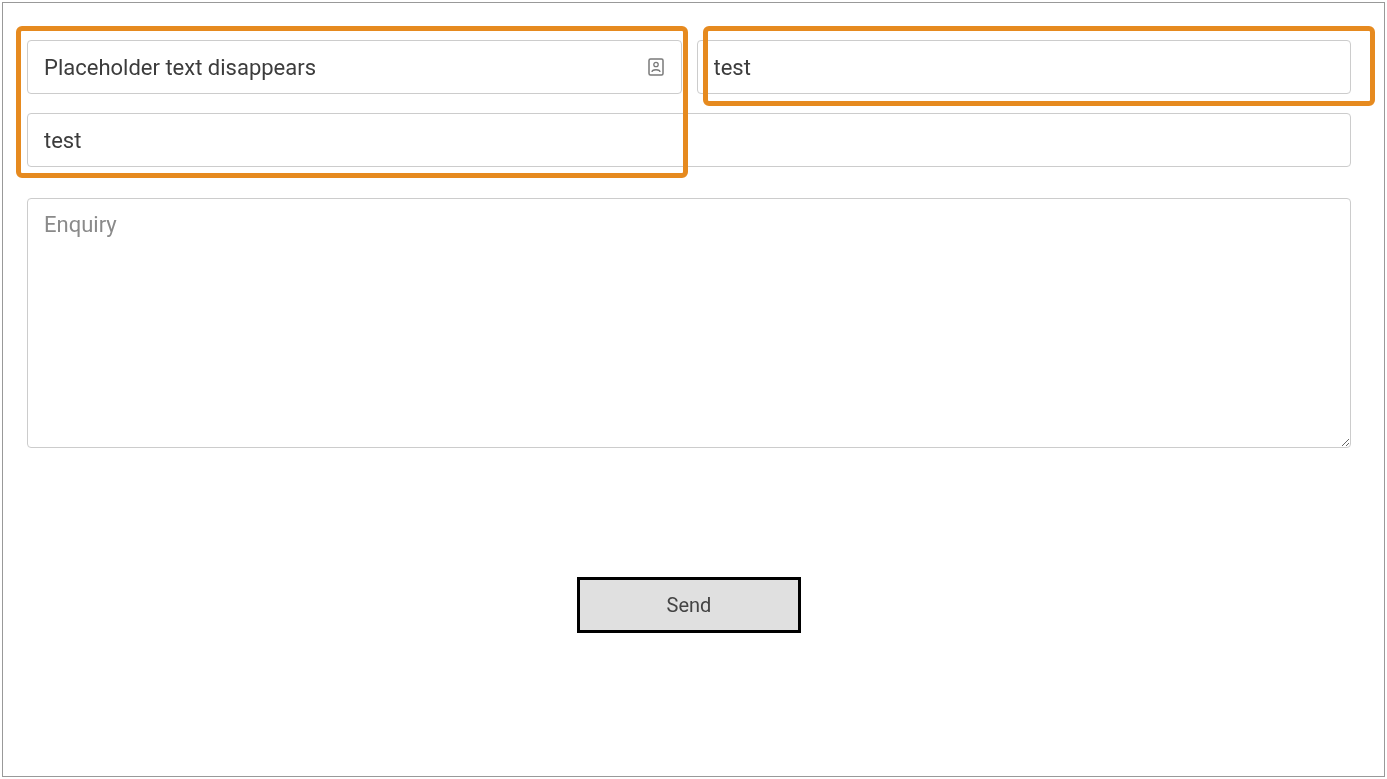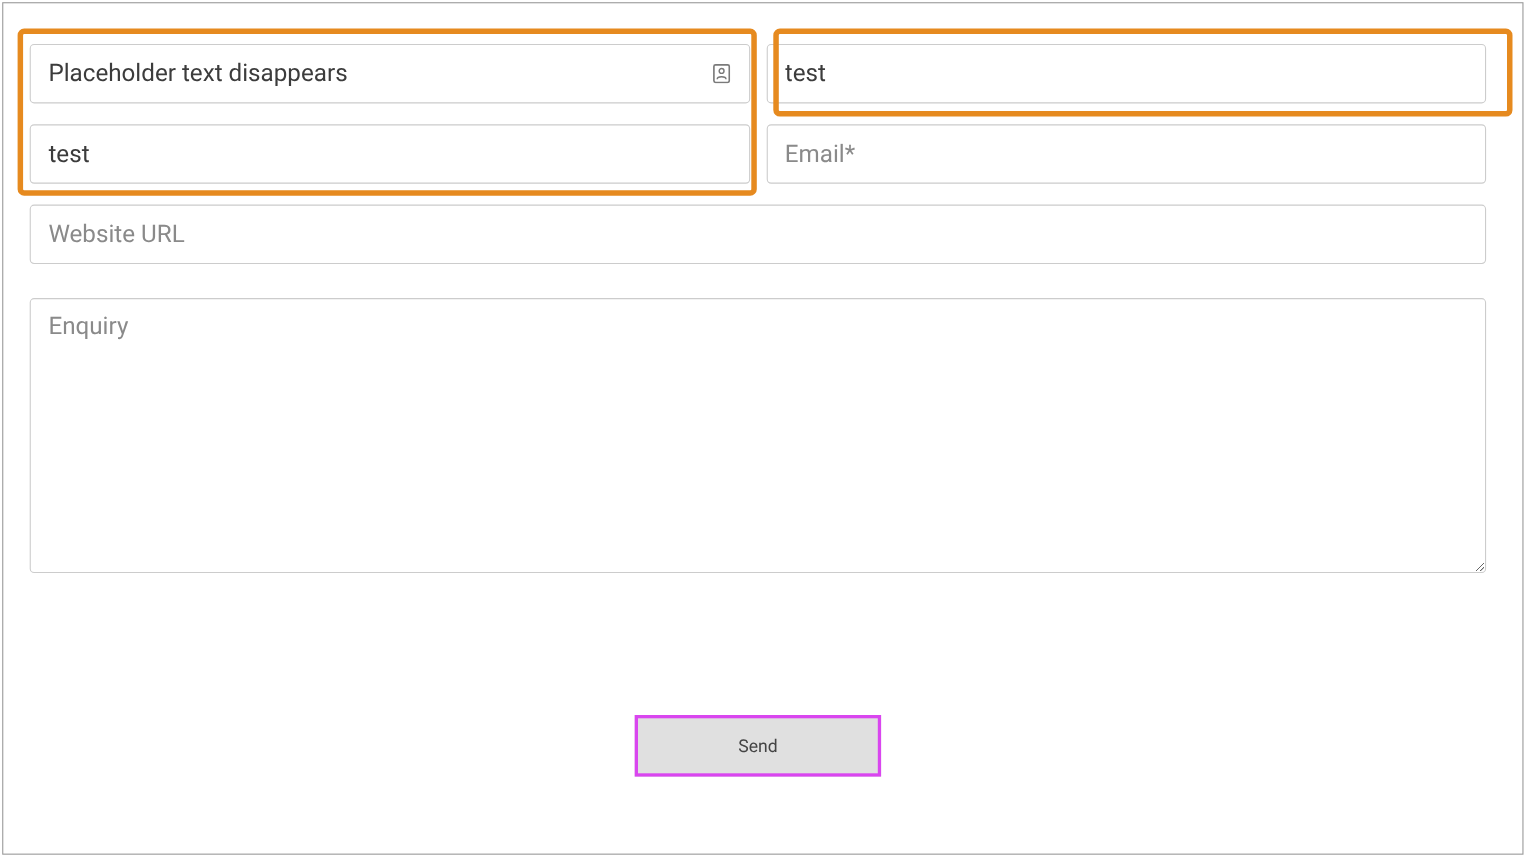--- a/index.html
+++ b/index.html
@@ -74,22 +74,22 @@
   }
   .send-row {
     text-align: center;
     margin-top: 125px;
   }
   .send-btn {
     display: inline-block;
     min-width: 224px;
     height: 56px;
     background: #e0e0e0;
-    border: 3px solid #d946ef;
-    font-size: 16px;
+    border: 3px solid #000000;
+    font-size: 20px;
     color: #444;
     cursor: pointer;
     font-family: inherit;
   }
   
   .highlight {
     position: absolute;
     border: 5px solid #e68a1f;
     border-radius: 6px;
     pointer-events: none;
@@ -129,30 +129,22 @@
         </div>
         <div class="col">
           <input type="text" class="text-input" value="test" style="">
         </div>
       </div>
 
       <div class="row">
         <div class="col">
           <input type="text" class="text-input" value="test" style="">
         </div>
-        <div class="col">
-          <input type="text" class="text-input" placeholder="Email*" style="">
-        </div>
       </div>
 
-      <div class="row">
-        <div class="col" style="flex-basis:100%;">
-          <input type="text" class="text-input" placeholder="Website URL" style="">
-        </div>
-      </div>
 
       <div class="row">
         <div class="col" style="flex-basis:100%;">
           <textarea class="textarea-input" placeholder="Enquiry" style=""></textarea>
         </div>
       </div>
 
       <div class="send-row">
         <button class="send-btn">Send</button>
       </div>

